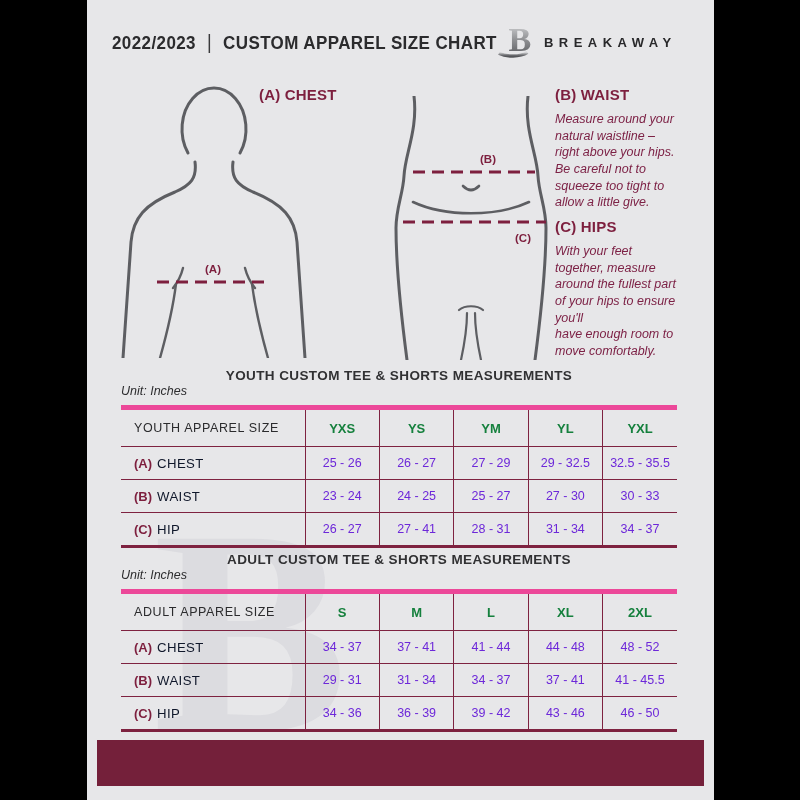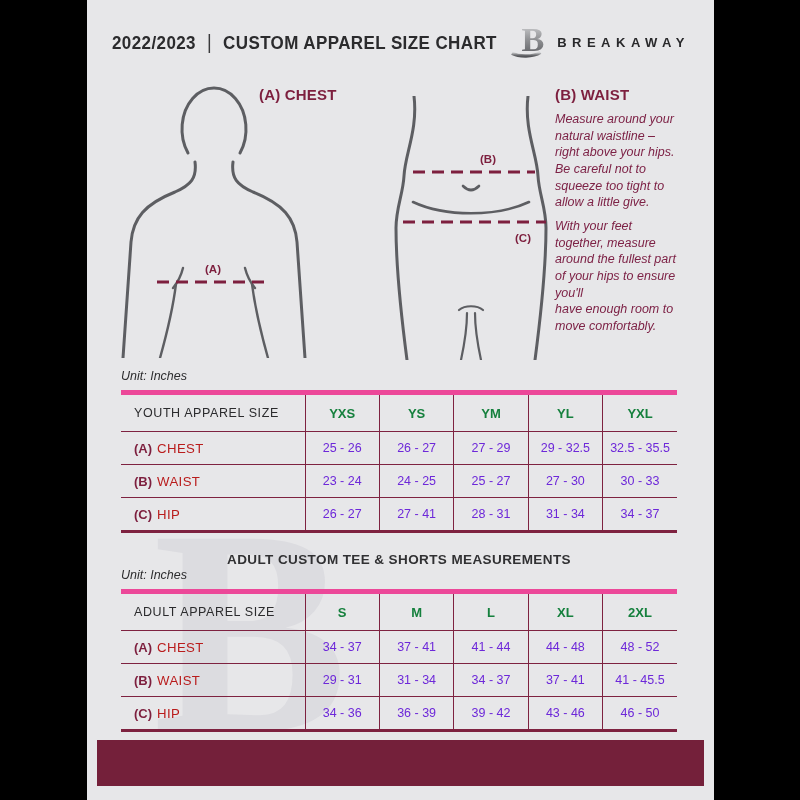--- a/index.html
+++ b/index.html
@@ -13,21 +13,21 @@
   }
   
   .watermark{
     position:absolute;left:66px;top:486px;font-size:292px;line-height:1;
     font-weight:bold;color:#dcdce0;font-family:"Liberation Serif",serif;
     z-index:1;user-select:none;
   }
   
   .hdr{
     position:absolute;top:20px;left:25px;right:24px;height:44px;z-index:3;
-    display:flex;align-items:center;justify-content:space-between;
+    display:flex;align-items:center;
   }
   .hdr-title{
     display:flex;align-items:center;gap:11px;
     font-weight:bold;font-size:17px;color:#2b2b2d;letter-spacing:.4px;
     transform:scaleY(1.12);transform-origin:left center;white-space:nowrap;
   }
   .hdr-sep{font-weight:400;color:#3a3a3c;font-size:18px;}
   .brand{display:flex;align-items:center;gap:9px;}
   .brand-name{font-weight:bold;font-size:13px;letter-spacing:5.5px;color:#29292b;white-space:nowrap;}
   
@@ -52,21 +52,21 @@
   }
   table.sizes col.c-label{width:184px;}
   table.sizes td{height:30px;vertical-align:middle;background:transparent;}
   table.sizes tr.hrow td{height:34px;}
   table.sizes tr + tr td{border-top:1.4px solid #7e2240;}
   td.lbl{text-align:left;padding-left:13px;}
   td.val{text-align:center;border-left:1.4px solid #7e2240;font-size:12.5px;color:#6d28d9;}
   tr.hrow td.lbl{font-size:12.5px;color:#2b2b2d;letter-spacing:.6px;}
   tr.hrow td.val{font-weight:bold;font-size:13px;color:#15803d;}
   .pfx{color:#7d1f3e;font-weight:bold;font-size:13px;margin-right:5px;}
-  .rowlbl{font-size:13.2px;color:#b91c1c;letter-spacing:.4px;}
+  .rowlbl{font-size:13.2px;color:#0f172a;letter-spacing:.4px;}
   
   .footer{
     position:absolute;left:10px;top:740px;width:607px;height:46px;
     background:#74203a;z-index:2;
   }
 </style>
 </head>
 <body>
 
 <div class="page">
@@ -134,30 +134,32 @@
   <div class="m-block m-waist">
     <p class="m-head">(B) WAIST</p>
     <p class="m-body">Measure around your
 natural waistline –
 right above your hips.
 Be careful not to
 squeeze too tight to
 allow a little give.</p>
   </div>
   <div class="m-block m-hips">
+    <p class="m-head">(C) HIPS</p>
     <p class="m-body">With your feet
 together, measure
 around the fullest part
 of your hips to ensure
 you'll
 have enough room to
 move comfortably.</p>
   </div>
 
   <div class="tbl-block tbl-youth">
+    <p class="tbl-title">YOUTH CUSTOM TEE &amp; SHORTS MEASUREMENTS</p>
     <p class="tbl-unit">Unit: Inches</p>
     <table class="sizes">
       <colgroup>
           <col class="c-label">
           <col>
           <col>
           <col>
           <col>
           <col>
         </colgroup>

